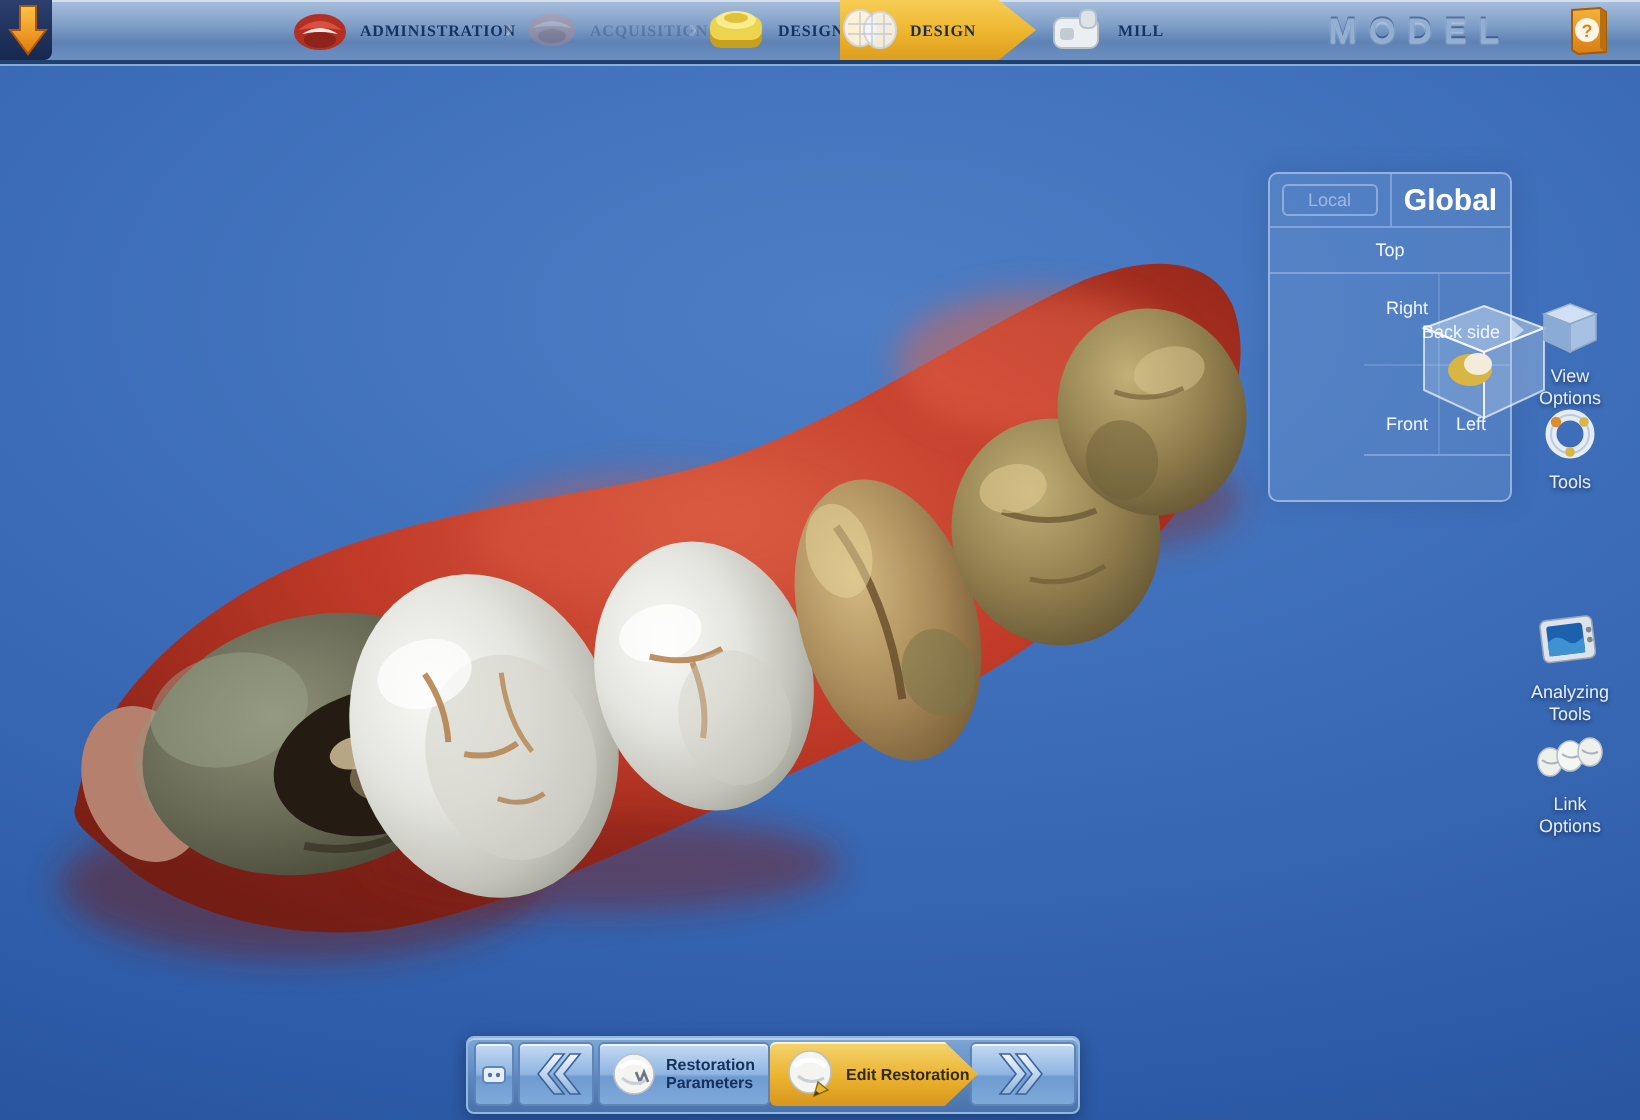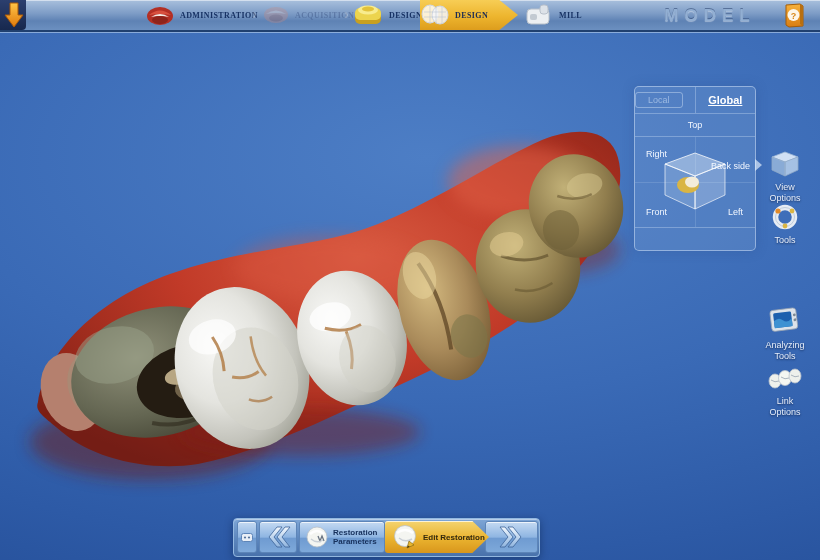--- a/index.html
+++ b/index.html
@@ -24,25 +24,25 @@
         font-size:17px;font-weight:bold;letter-spacing:6px;color:#92afd3;
         text-shadow:0 -1px 0 rgba(22,44,88,.45), 0 1px 1px rgba(255,255,255,.4);}
   #help-btn{position:absolute;left:781px;top:2px;width:27px;height:27px;cursor:pointer;}
 
   
   #viewpanel{position:absolute;left:634px;top:86px;width:120px;height:163px;z-index:5;
              background:rgba(186,212,244,.14);border:1px solid rgba(230,242,255,.45);border-radius:5px;
              box-shadow:0 0 12px rgba(40,70,130,.25);color:#eef4ff;}
   .vp-row{position:relative;border-bottom:1px solid rgba(230,242,255,.3);display:flex;align-items:center;justify-content:center;}
   #vp-modes{height:26px;}
-  #vp-local{flex:1;height:100%;display:flex;align-items:center;border-right:1px solid rgba(230,242,255,.3);}
+  #vp-local{flex:1;height:100%;display:flex;align-items:center;justify-content:center;border-right:1px solid rgba(230,242,255,.3);}
   #vp-local .inset{border:1px solid rgba(235,245,255,.38);border-radius:3px;padding:2px 12px;color:rgba(214,230,250,.55);font-size:9px;}
-  #vp-global{flex:1;height:100%;display:flex;align-items:center;justify-content:center;font-size:11px;font-weight:bold;color:#fff;text-decoration:underline;}
+  #vp-global{flex:1;height:100%;display:flex;align-items:center;justify-content:center;font-size:15px;font-weight:bold;color:#fff;}
   #vp-top,#vp-bottom{height:22px;font-size:9px;color:#f2f7ff;}
-  #vp-cubearea{height:90px;border-bottom:1px solid rgba(230,242,255,.3);position:relative;}
+  #vp-cubearea{height:90px;border-bottom:1px solid rgba(230,242,255,.3);position:relative;margin-left:47px;}
   #vp-cubearea .hline{position:absolute;left:0;top:50%;width:100%;height:1px;background:rgba(230,242,255,.15);}
   #vp-cubearea .vline{position:absolute;left:50%;top:0;width:1px;height:100%;background:rgba(230,242,255,.15);}
   .quad{position:absolute;font-size:9px;color:#f2f7ff;}
   #vp-bottom{border-bottom:none;}
   #vp-pointer{position:absolute;right:-7px;top:72px;width:0;height:0;border-top:6px solid transparent;border-bottom:6px solid transparent;border-left:7px solid rgba(230,242,255,.65);}
 
   
   .side-item{position:absolute;left:752px;width:66px;text-align:center;z-index:5;cursor:pointer;}
   .side-label{font-size:9px;line-height:11px;color:#e6eefb;white-space:pre-line;text-shadow:0 1px 2px rgba(10,25,60,.7);}
   .side-icon{display:inline-block;}

